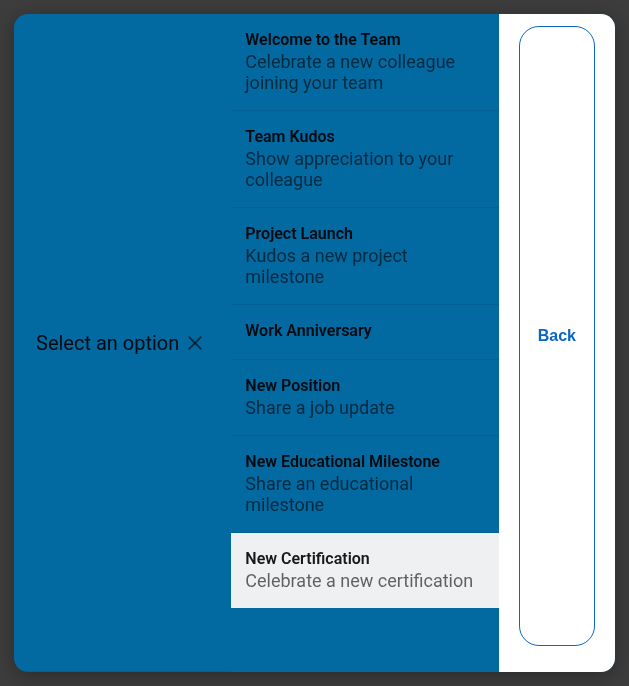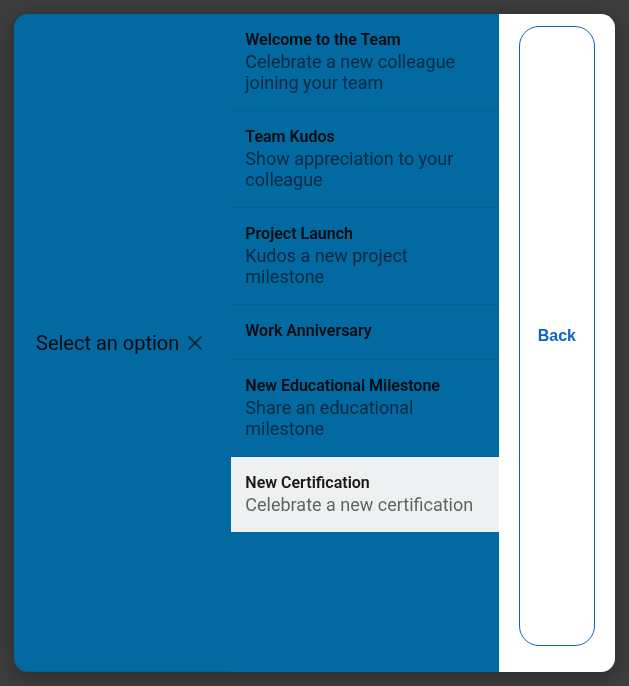--- a/index.html
+++ b/index.html
@@ -131,20 +131,24 @@
 
     <div class="option-item">
       <div class="option-title">Project Launch</div>
       <div class="option-desc">Kudos a new project milestone</div>
     </div>
 
     <div class="option-item">
       <div class="option-title">Work Anniversary</div>
     </div>
 
+    <div class="option-item">
+      <div class="option-title">New Position</div>
+      <div class="option-desc">Share a job update</div>
+    </div>
 
     <div class="option-item">
       <div class="option-title">New Educational Milestone</div>
       <div class="option-desc">Share an educational milestone</div>
     </div>
 
     <div class="option-item selected">
       <div class="option-title">New Certification</div>
       <div class="option-desc">Celebrate a new certification</div>
     </div>

